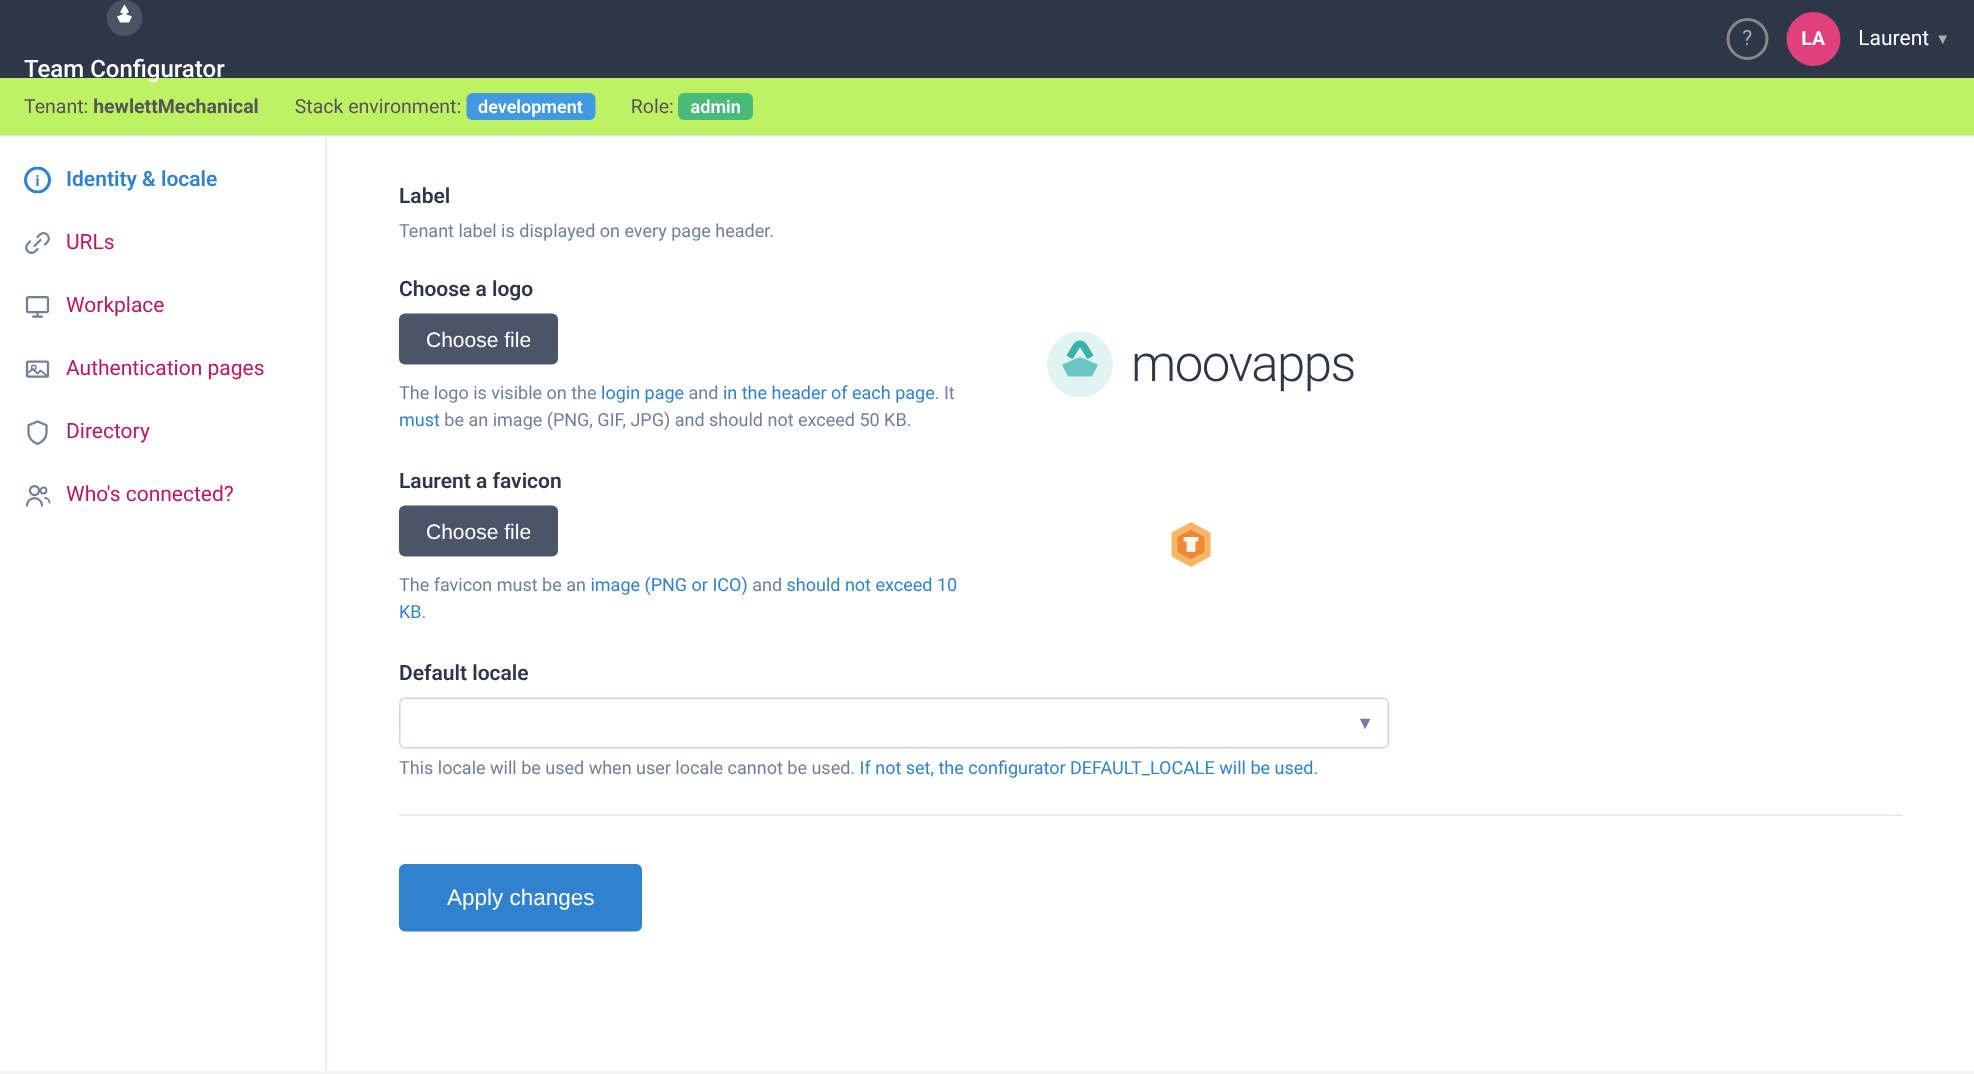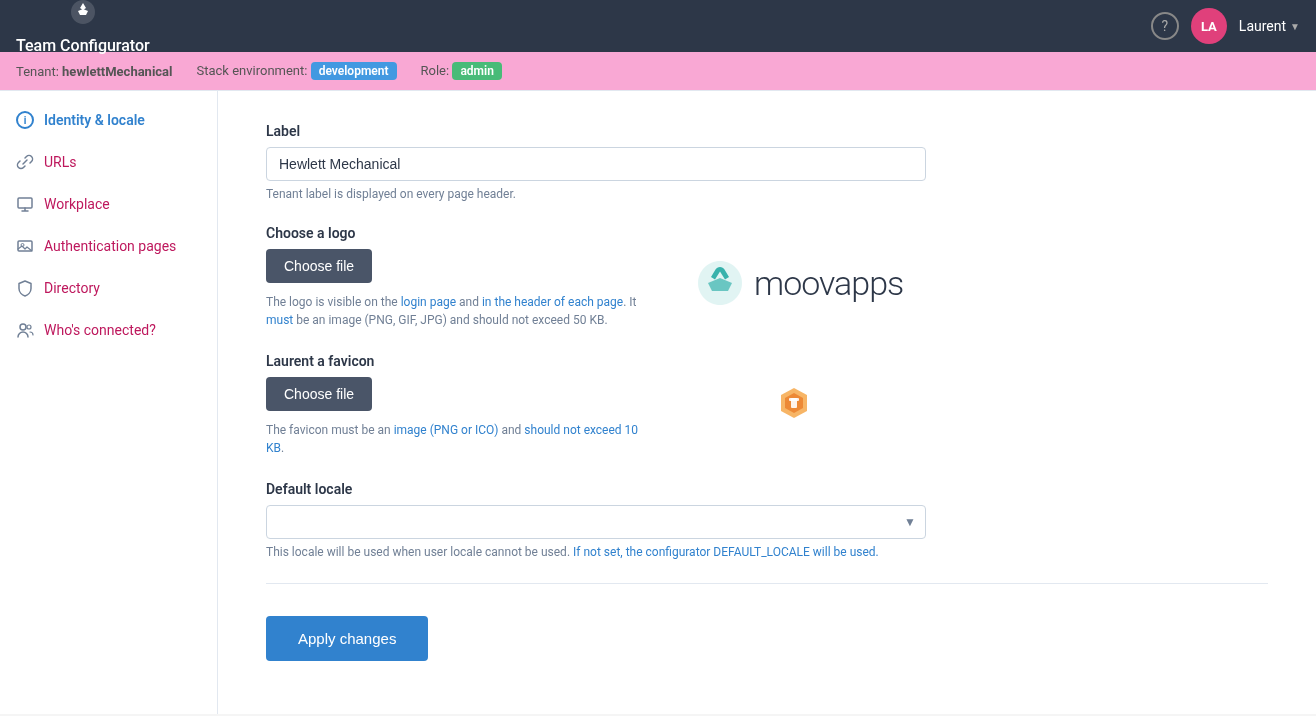--- a/index.html
+++ b/index.html
@@ -26,21 +26,21 @@
     .avatar {
       width: 36px; height: 36px; border-radius: 50%; background: #e0407b;
       display: flex; align-items: center; justify-content: center;
       color: #fff; font-size: 13px; font-weight: bold; cursor: pointer;
     }
     .user-name { color: #fff; font-size: 14px; cursor: pointer; display: flex; align-items: center; gap: 4px; }
     .chevron-down { font-size: 10px; color: #aaa; }
 
     
     .subheader {
-      background: #f9a8d4;
+      background: #bef264;
       border-bottom: 1px solid #e2e8f0;
       padding: 10px 16px;
       font-size: 13px;
       color: #555;
       display: flex;
       gap: 24px;
       align-items: center;
     }
     .badge {
       display: inline-block;
@@ -259,21 +259,20 @@
       <span>Who's connected?</span>
     </div>
 
   </nav>
 
   <main class="main">
 
     
     <div class="field-group">
       <div class="field-label">Label</div>
-      <input type="text" class="text-input" value="Hewlett Mechanical" style="">
       <div class="field-hint">Tenant label is displayed on every page header.</div>
     </div>
 
     
     <div class="field-group">
       <div class="field-label">Choose a logo</div>
       <div class="section-row">
         <div class="section-left">
           <button class="choose-file-btn">Choose file</button>
           <div class="hint-text">

